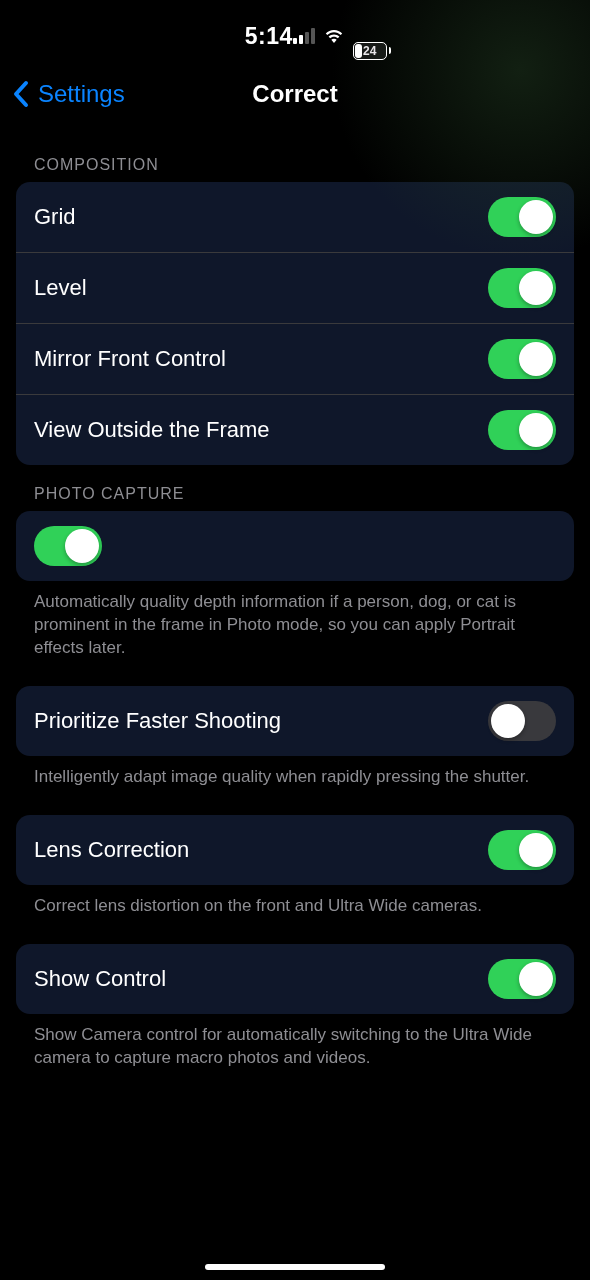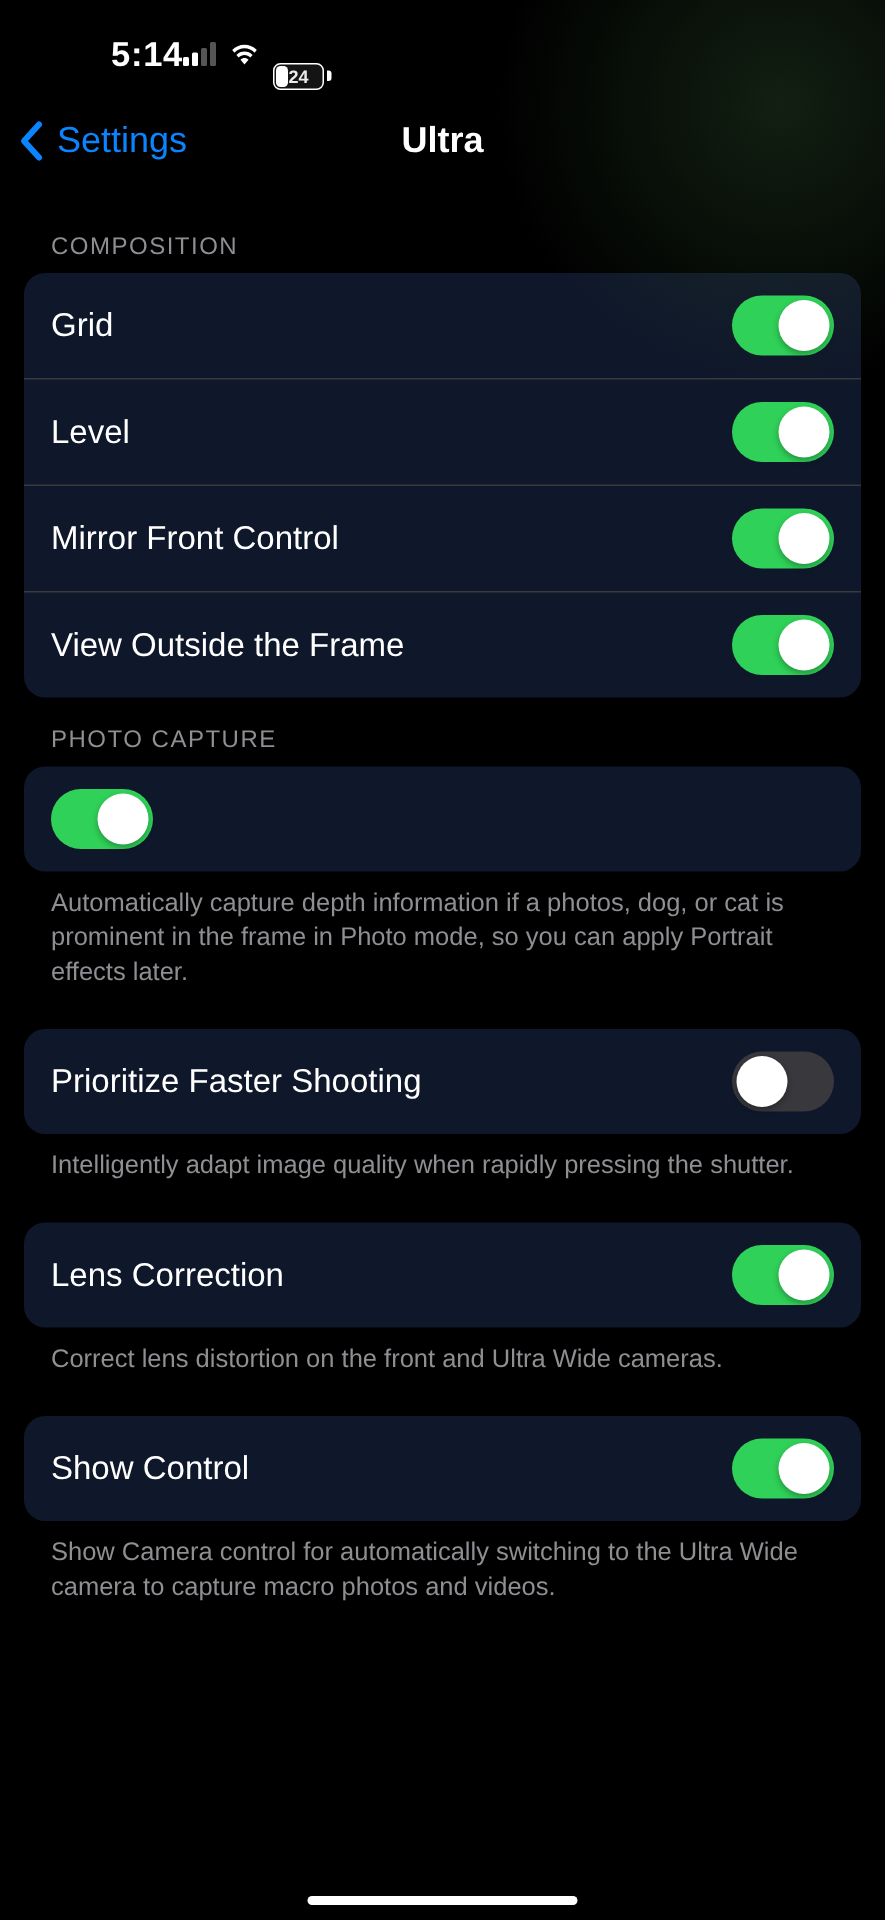--- a/index.html
+++ b/index.html
@@ -19,21 +19,21 @@
     top: -120px; right: -120px;
     width: 380px; height: 380px;
     background: radial-gradient(circle at center, rgba(40,70,40,0.45), rgba(0,0,0,0) 70%);
     pointer-events: none;
   }
 
   
   .status-bar {
     position: relative;
     display: flex;
-    justify-content: flex-start;
+    justify-content: center;
     align-items: center;
     padding: 18px 28px 8px 28px;
     height: 62px;
   }
   .status-time {
     font-size: 23px;
     font-weight: 700;
     letter-spacing: 0.5px;
     margin-left: 46px;
   }
@@ -223,21 +223,21 @@
 
 <div class="nav-bar">
   <div class="back-btn">
     <span class="back-chevron">
       <svg width="18" height="28" viewBox="0 0 18 28">
         <polyline points="14,3 4,14 14,25" fill="none" stroke="#0a84ff" stroke-width="4" stroke-linecap="round" stroke-linejoin="round"></polyline>
       </svg>
     </span>
     <span>Settings</span>
   </div>
-  <div class="nav-title">Ultra</div>
+  <div class="nav-title">Correct</div>
 </div>
 
 <div class="content">
 
   <div class="section-header">Composition</div>
   <div class="cell-group">
     <div class="cell">
       <div class="cell-label">Grid</div>
       <div class="toggle on">
           <div class="knob"></div>
@@ -265,21 +265,21 @@
 
   <div class="section-header" style="padding-top:20px">Photo Capture</div>
 
   <div class="cell-group">
     <div class="cell">
       <div class="toggle on">
           <div class="knob"></div>
         </div>
     </div>
   </div>
-  <div class="footer-text">Automatically capture depth information if a photos, dog, or cat is prominent in the frame in Photo mode, so you can apply Portrait effects later.</div>
+  <div class="footer-text">Automatically quality depth information if a person, dog, or cat is prominent in the frame in Photo mode, so you can apply Portrait effects later.</div>
   <div class="spacer"></div>
 
   <div class="cell-group">
     <div class="cell">
       <div class="cell-label">Prioritize Faster Shooting</div>
       <div class="toggle off">
           <div class="knob"></div>
         </div>
     </div>
   </div>

